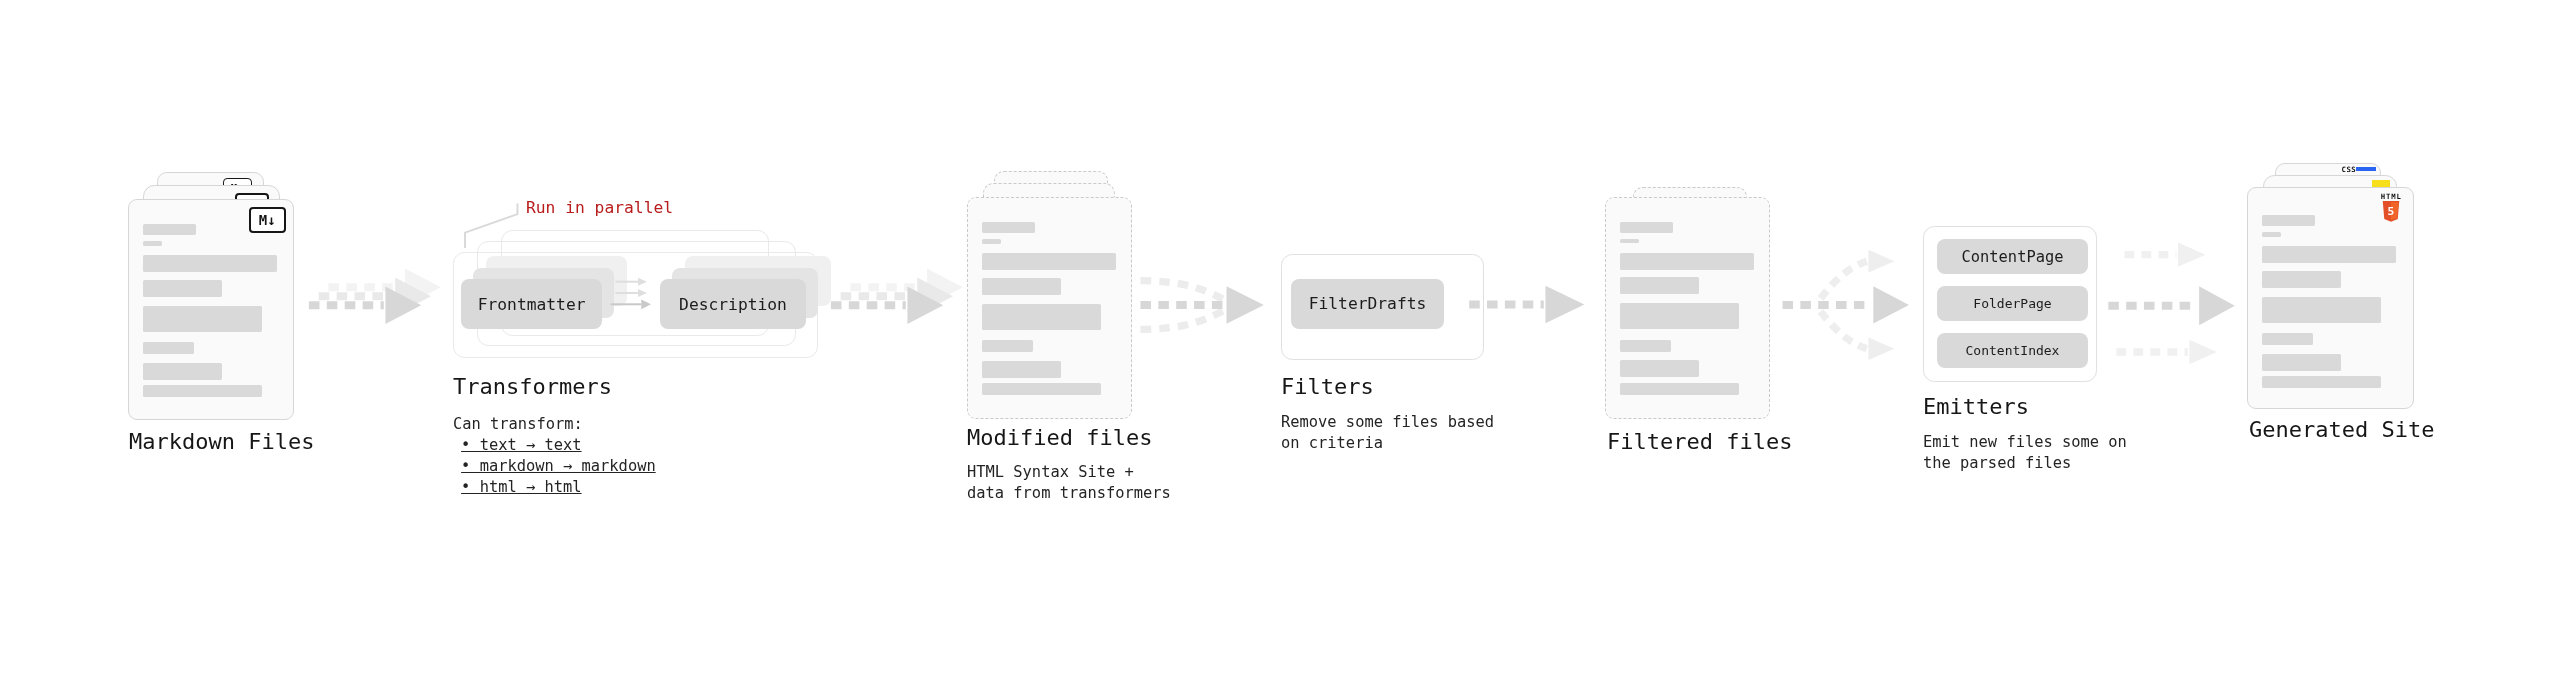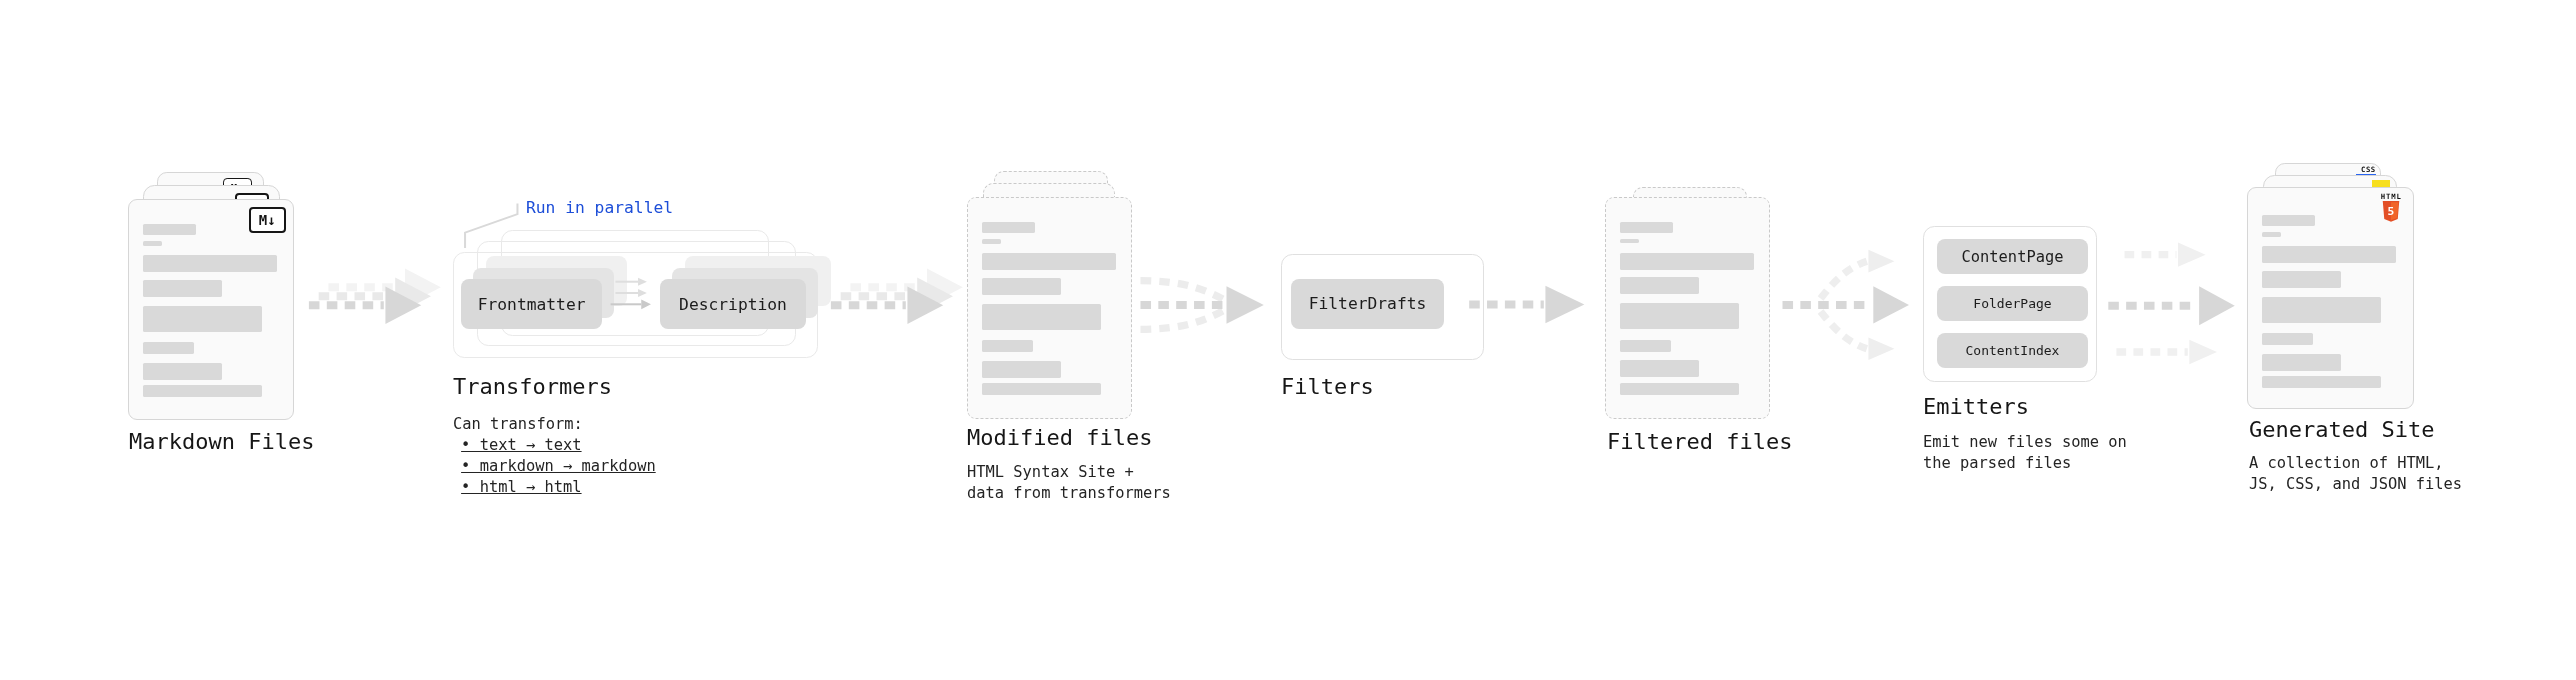--- a/index.html
+++ b/index.html
@@ -9,35 +9,35 @@
   }
   .abs{position:absolute;}
   
   .file-card{position:absolute;background:#fafafa;border:1.6px solid #d6d6d6;border-radius:9px;box-sizing:border-box;}
   .file-card.dashed{border:1.6px dashed #c9c9c9;background:#fafafa;}
   .bars{position:absolute;left:14px;top:24.4px;display:flex;flex-direction:column;}
   .bar{background:#d9d9d9;border-radius:1.6px;}
   
   .md-badge{position:absolute;background:#ffffff;border:2.4px solid #161616;border-radius:4.1px;color:#161616;
     font-weight:bold;display:flex;align-items:center;justify-content:center;line-height:1;}
-  .css-badge{position:absolute;display:flex;flex-direction:column;align-items:flex-end;}
+  .css-badge{position:absolute;display:flex;flex-direction:row;align-items:flex-start;}
   .css-word{font-size:7.3px;font-weight:bold;color:#111;line-height:1;letter-spacing:0.4px;}
   .css-bar{width:19.5px;height:4.1px;background:#2965f1;margin-top:0.8px;}
   .js-badge{position:absolute;background:#f7df1e;}
   .html5-badge{position:absolute;display:flex;flex-direction:column;align-items:center;}
   .html5-word{font-size:7.3px;font-weight:bold;color:#111;line-height:1;letter-spacing:0.8px;}
   
   .frame{position:absolute;border:1.6px solid #e9e9e9;border-radius:11.4px;box-sizing:border-box;}
   .pill{position:absolute;background:#d9d9d9;border-radius:8.1px;display:flex;align-items:center;justify-content:center;
     font-size:16.3px;color:#1c1c1c;white-space:nowrap;}
   .ghost{position:absolute;border-radius:8.1px;}
   .ghost.g1{background:#e4e4e4;}
   .ghost.g2{background:#f0f0f0;}
   .container-box{position:absolute;background:#ffffff;border:1.6px solid #e0e0e0;border-radius:11.4px;box-sizing:border-box;}
-  .note{position:absolute;font-size:16.3px;color:#1d4ed8;white-space:nowrap;}
+  .note{position:absolute;font-size:16.3px;color:#b91c1c;white-space:nowrap;}
   
   .stage-title{position:absolute;font-size:22px;font-weight:500;color:#161616;white-space:nowrap;line-height:1;}
   .caption{position:absolute;font-size:15.4px;color:#242424;white-space:nowrap;}
   .caption .cl{height:21px;line-height:21px;}
   .caption .bullet{padding-left:8.1px;text-decoration:underline;}
   svg{position:absolute;overflow:visible;}
 </style>
 </head>
 <body>
 
@@ -156,20 +156,24 @@
     <path d="M8,45 C 62,45 88,56 114,70" stroke="#ececec" stroke-width="9" stroke-dasharray="13 10" fill="none"></path>
     <path d="M8,105 C 62,105 88,94 114,80" stroke="#ececec" stroke-width="9" stroke-dasharray="13 10" fill="none"></path>
     <line x1="8" y1="75" x2="112" y2="75" stroke="#d7d7d7" stroke-width="10" stroke-dasharray="13 9"></line>
     <polygon points="114,52 160,75 114,98" fill="#d7d7d7"></polygon>
   </svg>
 
   <div class="container-box" style="left:1281px;top:254px;width:203px;height:106px">
     <div class="pill" style="left:9px;top:23.6px;width:153px;height:50px">FilterDrafts</div>
   </div>
   <div class="stage-title" style="left:1281px;top:376px">Filters</div>
+  <div class="caption" style="left:1281px;top:412px">
+    <div class="cl">Remove some files based</div>
+    <div class="cl">on criteria</div>
+  </div>
 
   <svg style="left:1461px;top:268px" width="134" height="73" viewBox="0 0 165 90">
     <line x1="10" y1="45" x2="102" y2="45" stroke="#d7d7d7" stroke-width="10" stroke-dasharray="13 9"></line>
     <polygon points="104,22 152,45 104,68" fill="#d7d7d7"></polygon>
   </svg>
 
   <div class="abs" style="left:1605px;top:187px;width:165px;height:232px">
     <div class="file-card dashed" style="left:28.4px;top:0;width:114px;height:49px;border-radius:9.8px"></div>
     <div class="file-card dashed" style="left:0;top:9.8px;width:165px;height:222px">
       <div class="bars">
@@ -240,19 +244,15 @@
         <div class="bar" style="width:134px;height:17px;margin-bottom:7.3px"></div>
         <div class="bar" style="width:79px;height:17px;margin-bottom:9px"></div>
         <div class="bar" style="width:119px;height:26px;margin-bottom:10.6px"></div>
         <div class="bar" style="width:51px;height:12.2px;margin-bottom:8.1px"></div>
         <div class="bar" style="width:79px;height:17px;margin-bottom:5.7px"></div>
         <div class="bar" style="width:119px;height:12.2px"></div>
       </div>
     </div>
   </div>
   <div class="stage-title" style="left:2249px;top:419px">Generated Site</div>
-  <div class="caption" style="left:2249px;top:453px">
-    <div class="cl">A collection of HTML,</div>
-    <div class="cl">JS, CSS, and JSON files</div>
-  </div>
 
 </div>
 
 
 </body></html>

